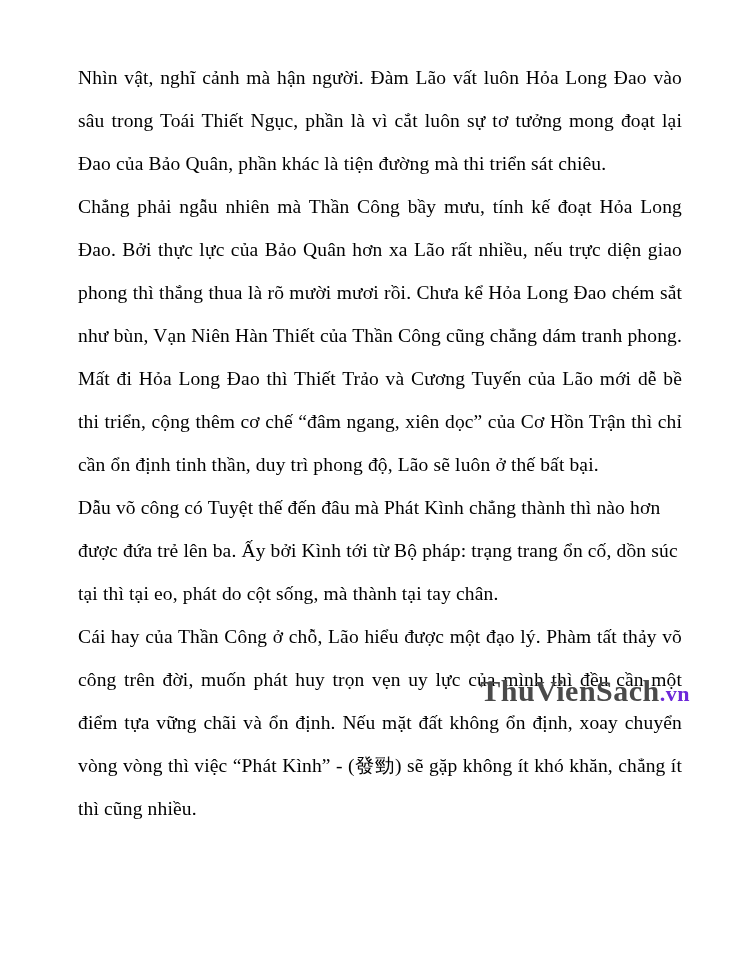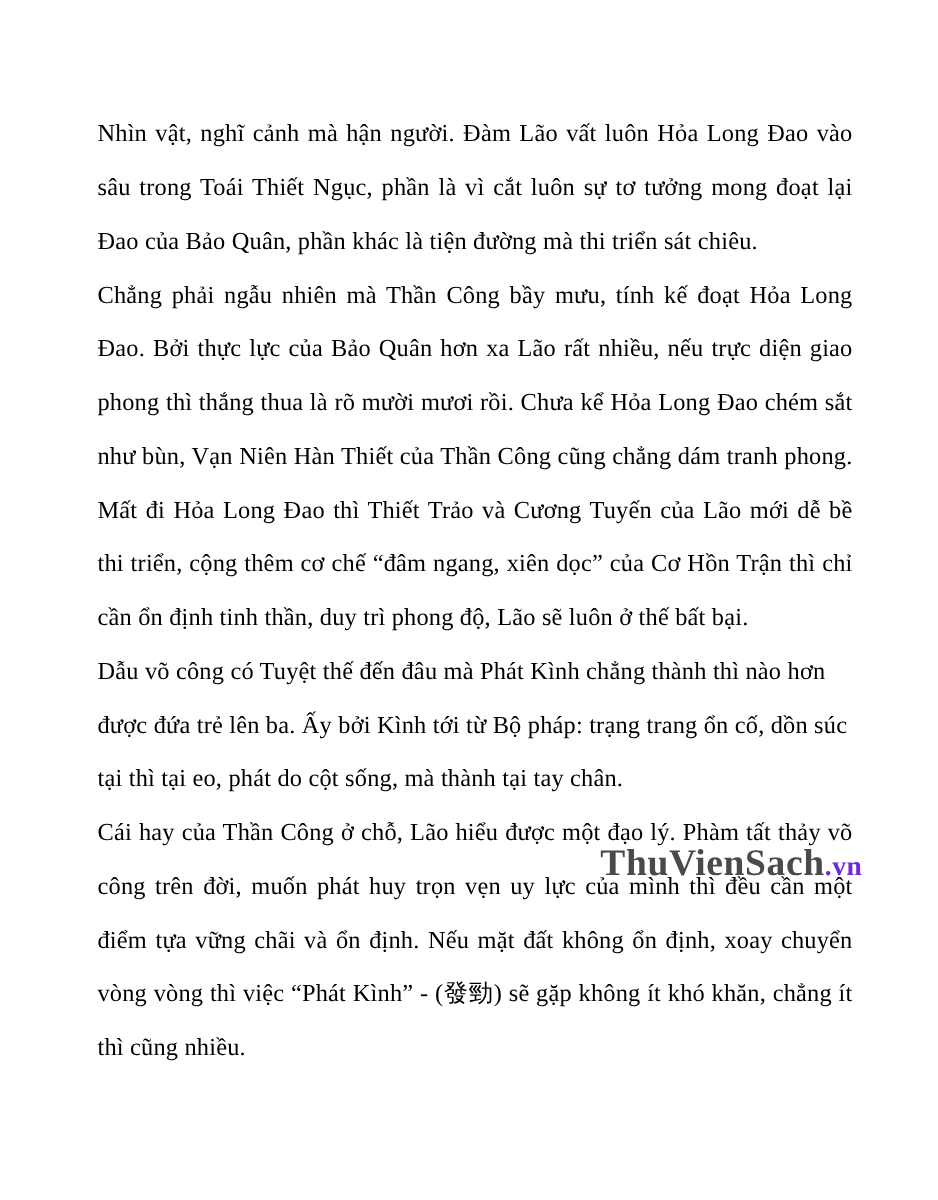--- a/index.html
+++ b/index.html
@@ -12,21 +12,21 @@
     background: #ffffff;
     font-family: "Liberation Serif", serif;
     color: #000000;
     overflow: hidden;
   }
   .page {
     position: relative;
     width: 750px;
     height: 730px;
     box-sizing: border-box;
-    padding: 86px 72px 0 78px;
+    padding: 56px 72px 0 78px;
   }
   .content {
     width: 604px;
   }
   .para {
     margin: 0;
     font-size: 19.5px;
     line-height: 43px;
     text-align: justify;
     text-justify: inter-word;

